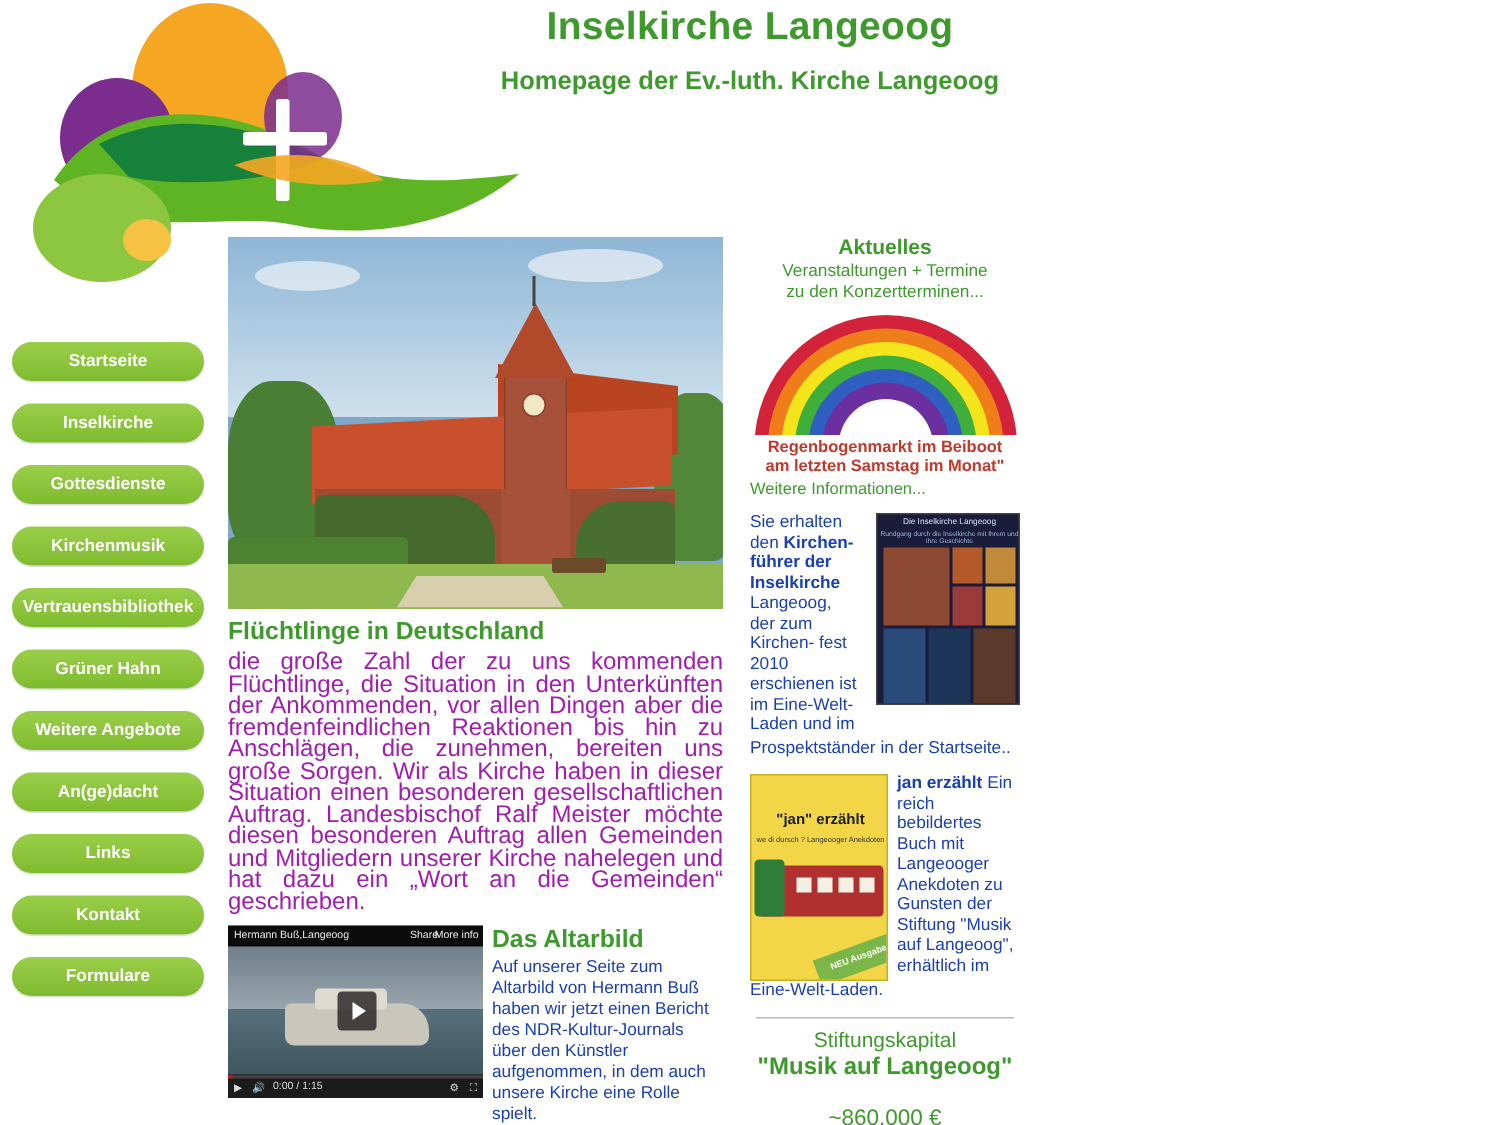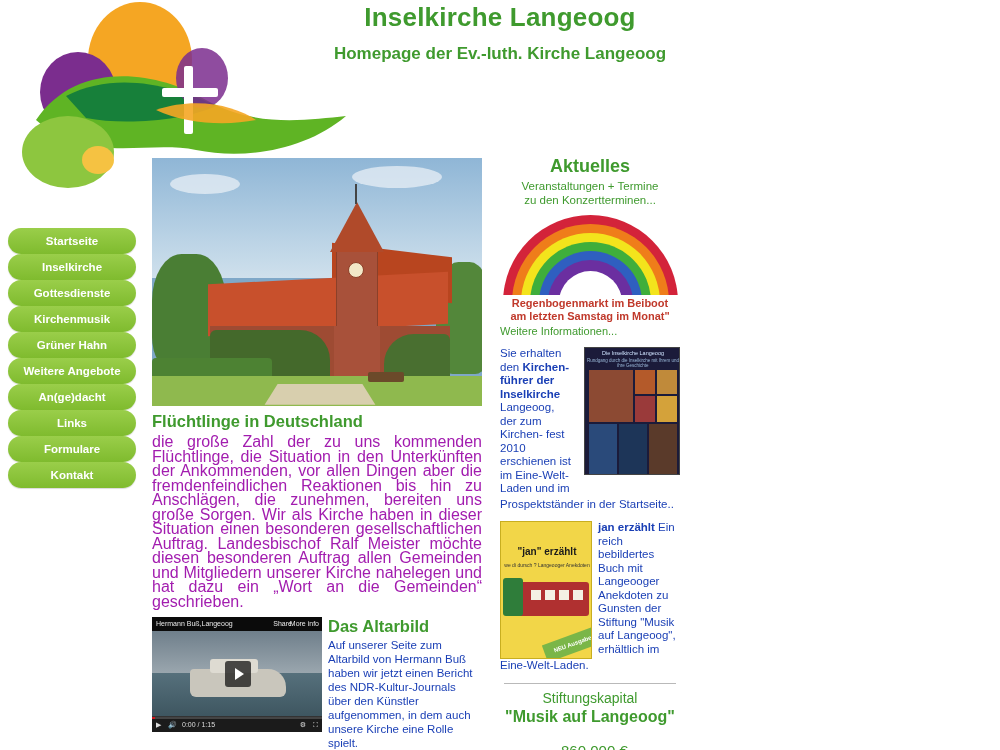--- a/index.html
+++ b/index.html
@@ -24,21 +24,21 @@
     text-align: center;
     font-size: 17px; font-weight: bold; color: #3f9a2e;
   }
 
   
   .logo { position: absolute; left: 6px; top: 0px; width: 350px; height: 205px; }
 
   
   .nav { position: absolute; left: 8px; top: 228px; width: 150px; }
   .nav-item {
-    display: block; width: 128px; height: 26px; margin-bottom: 0;
+    display: block; width: 128px; height: 26px; margin-bottom: 15px;
     background: #8dc63f;
     background: linear-gradient(to bottom, #9ace4a 0%, #7fbb2e 100%);
     border-radius: 13px;
     color: #ffffff; font-size: 11.5px; font-weight: bold;
     text-align: center; line-height: 26px;
     text-decoration: none;
     box-shadow: 0 1px 1px rgba(0,0,0,0.15);
     cursor: pointer;
   }
 
@@ -148,21 +148,21 @@
   .vid-ctl { position:absolute; top:4px; color:#ddd; font-size:7px; }
   .video-text {
     margin-left: 176px; width: 154px;
   }
   .video-text .t { font-size: 16.5px; font-weight: bold; color:#3f9a2e; }
   .video-text .b { font-size: 11.5px; color:#1a3fb5; line-height: 14px; margin-top:2px; }
   .video-text .l { font-size: 11.5px; color:#3f9a2e; margin-top:2px; display:block; text-decoration:none; cursor:pointer; }
 
   
   .right { position: absolute; left: 500px; top: 156px; width: 180px; }
-  .r-title { text-align:center; font-size: 18px; font-weight: bold; color:#3f9a2e; }
+  .r-title { text-align:center; font-size: 14px; font-weight: bold; color:#3f9a2e; }
   .r-sub { text-align:center; font-size: 11.5px; color:#3f9a2e; line-height: 14px; margin-top:2px; }
 
   .rainbow { position: relative; width: 175px; height: 80px; margin: 8px auto 0; overflow:hidden; }
   .rb { position:absolute; left:0; border-radius: 88px 88px 0 0; }
 
   .rb-cap { text-align:center; font-size: 11px; font-weight: bold; color:#c0392b; line-height: 13px; margin-top:2px;}
   .rb-link { text-align:left; font-size: 11px; color:#3f9a2e; margin-top:2px; display:block; text-decoration:none; cursor:pointer;}
 
   .kf-block { position: relative; margin-top: 10px; min-height: 140px; }
   .kf-text { font-size: 11.5px; color:#1a3fb5; line-height: 13.5px; width: 74px; }
@@ -228,26 +228,27 @@
   </div>
 
   <div class="header-title">Inselkirche Langeoog</div>
   <div class="header-sub">Homepage der Ev.-luth. Kirche Langeoog</div>
 
   <div class="nav">
     <a class="nav-item">Startseite</a>
     <a class="nav-item">Inselkirche</a>
     <a class="nav-item">Gottesdienste</a>
     <a class="nav-item">Kirchenmusik</a>
+    <a class="nav-item">Vertrauensbibliothek</a>
     <a class="nav-item">Grüner Hahn</a>
     <a class="nav-item">Weitere Angebote</a>
     <a class="nav-item">An(ge)dacht</a>
     <a class="nav-item">Links</a>
+    <a class="nav-item">Kontakt</a>
     <a class="nav-item">Formulare</a>
-    <a class="nav-item">Kontakt</a>
   </div>
 
   <div class="center">
 
     <div class="church-photo">
       <div class="sky"></div>
       <div class="cloud" style="left:18px;top:16px;width:70px;height:20px;"></div>
       <div class="cloud" style="left:200px;top:8px;width:90px;height:22px;"></div>
       <div class="tree-l"></div>
       <div class="tree-r"></div>

